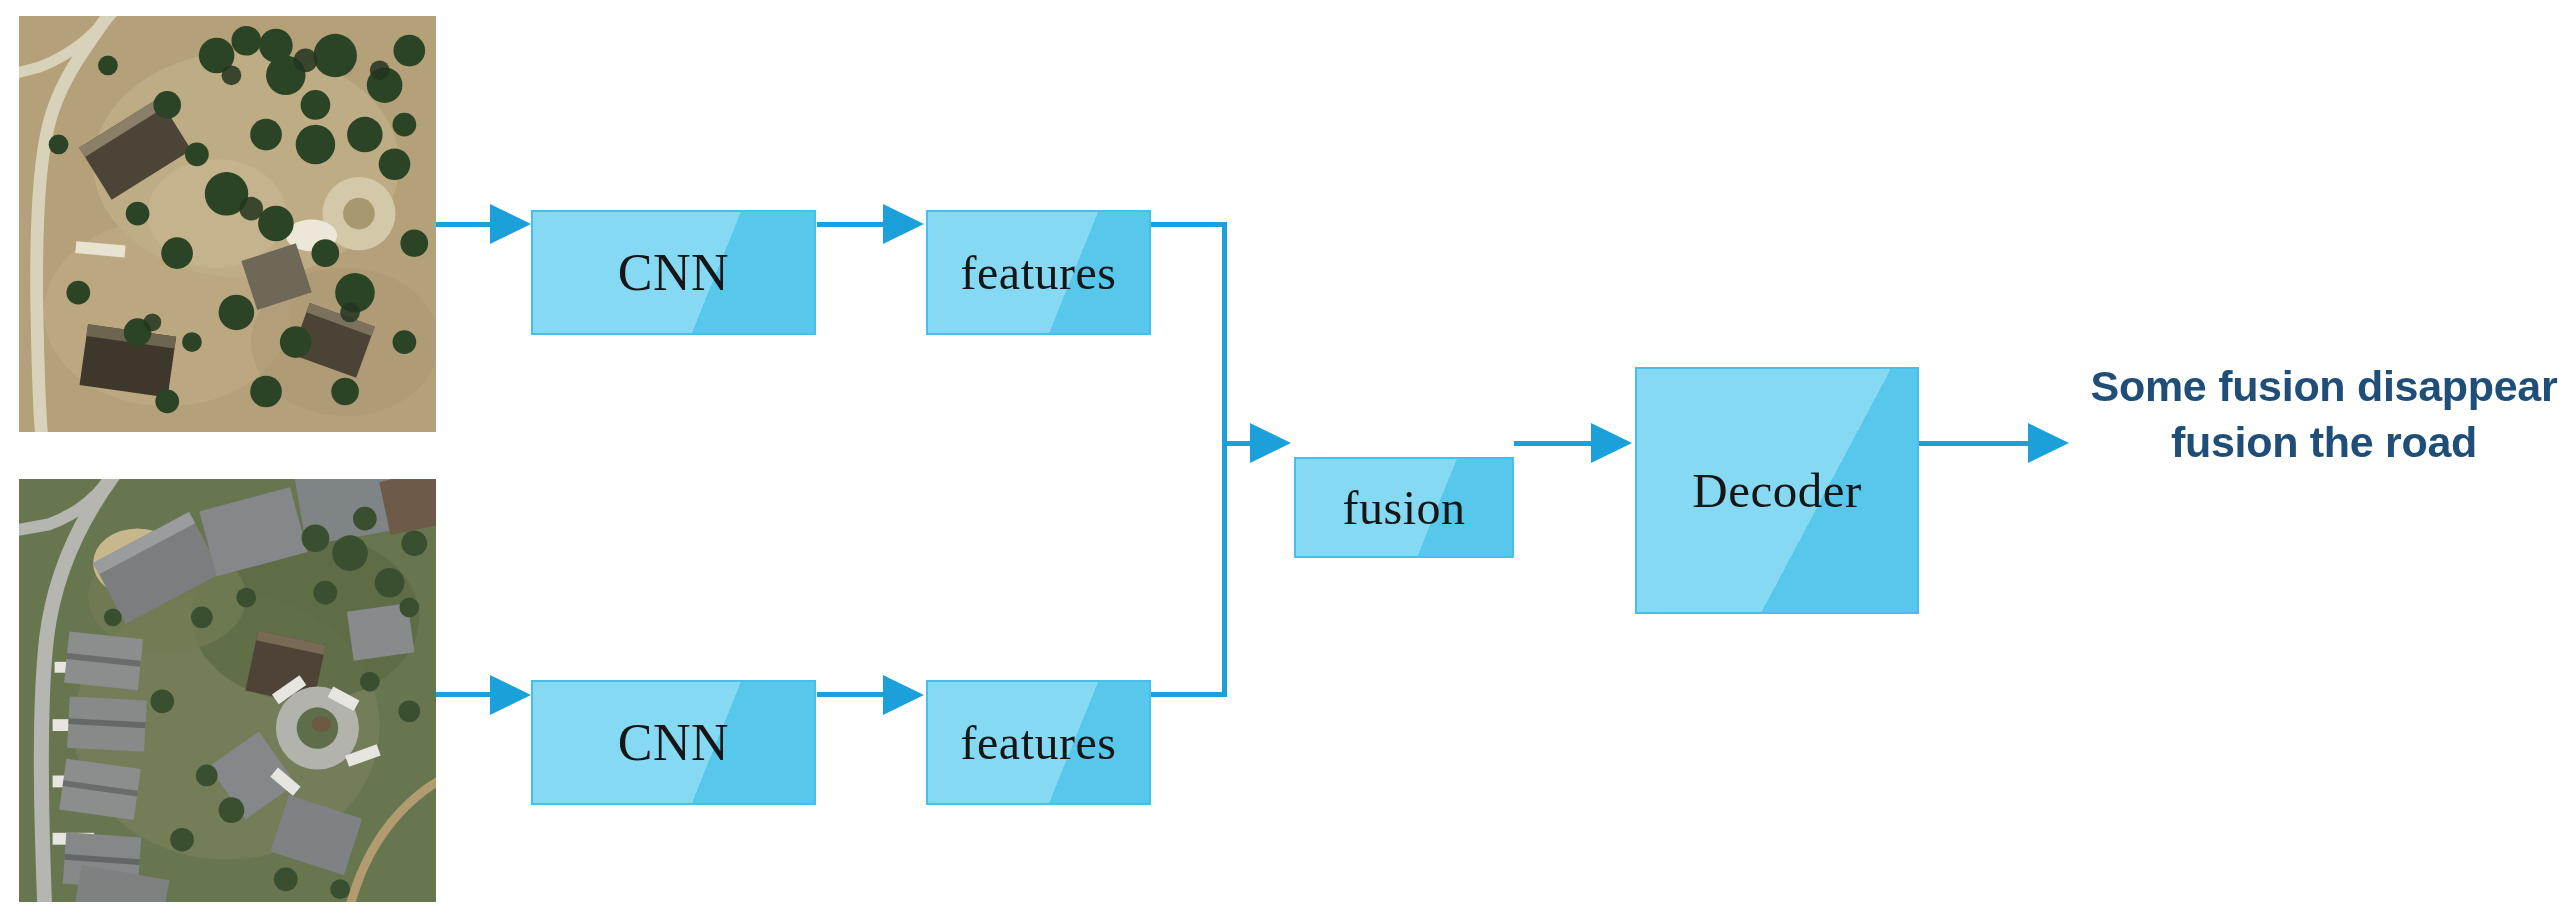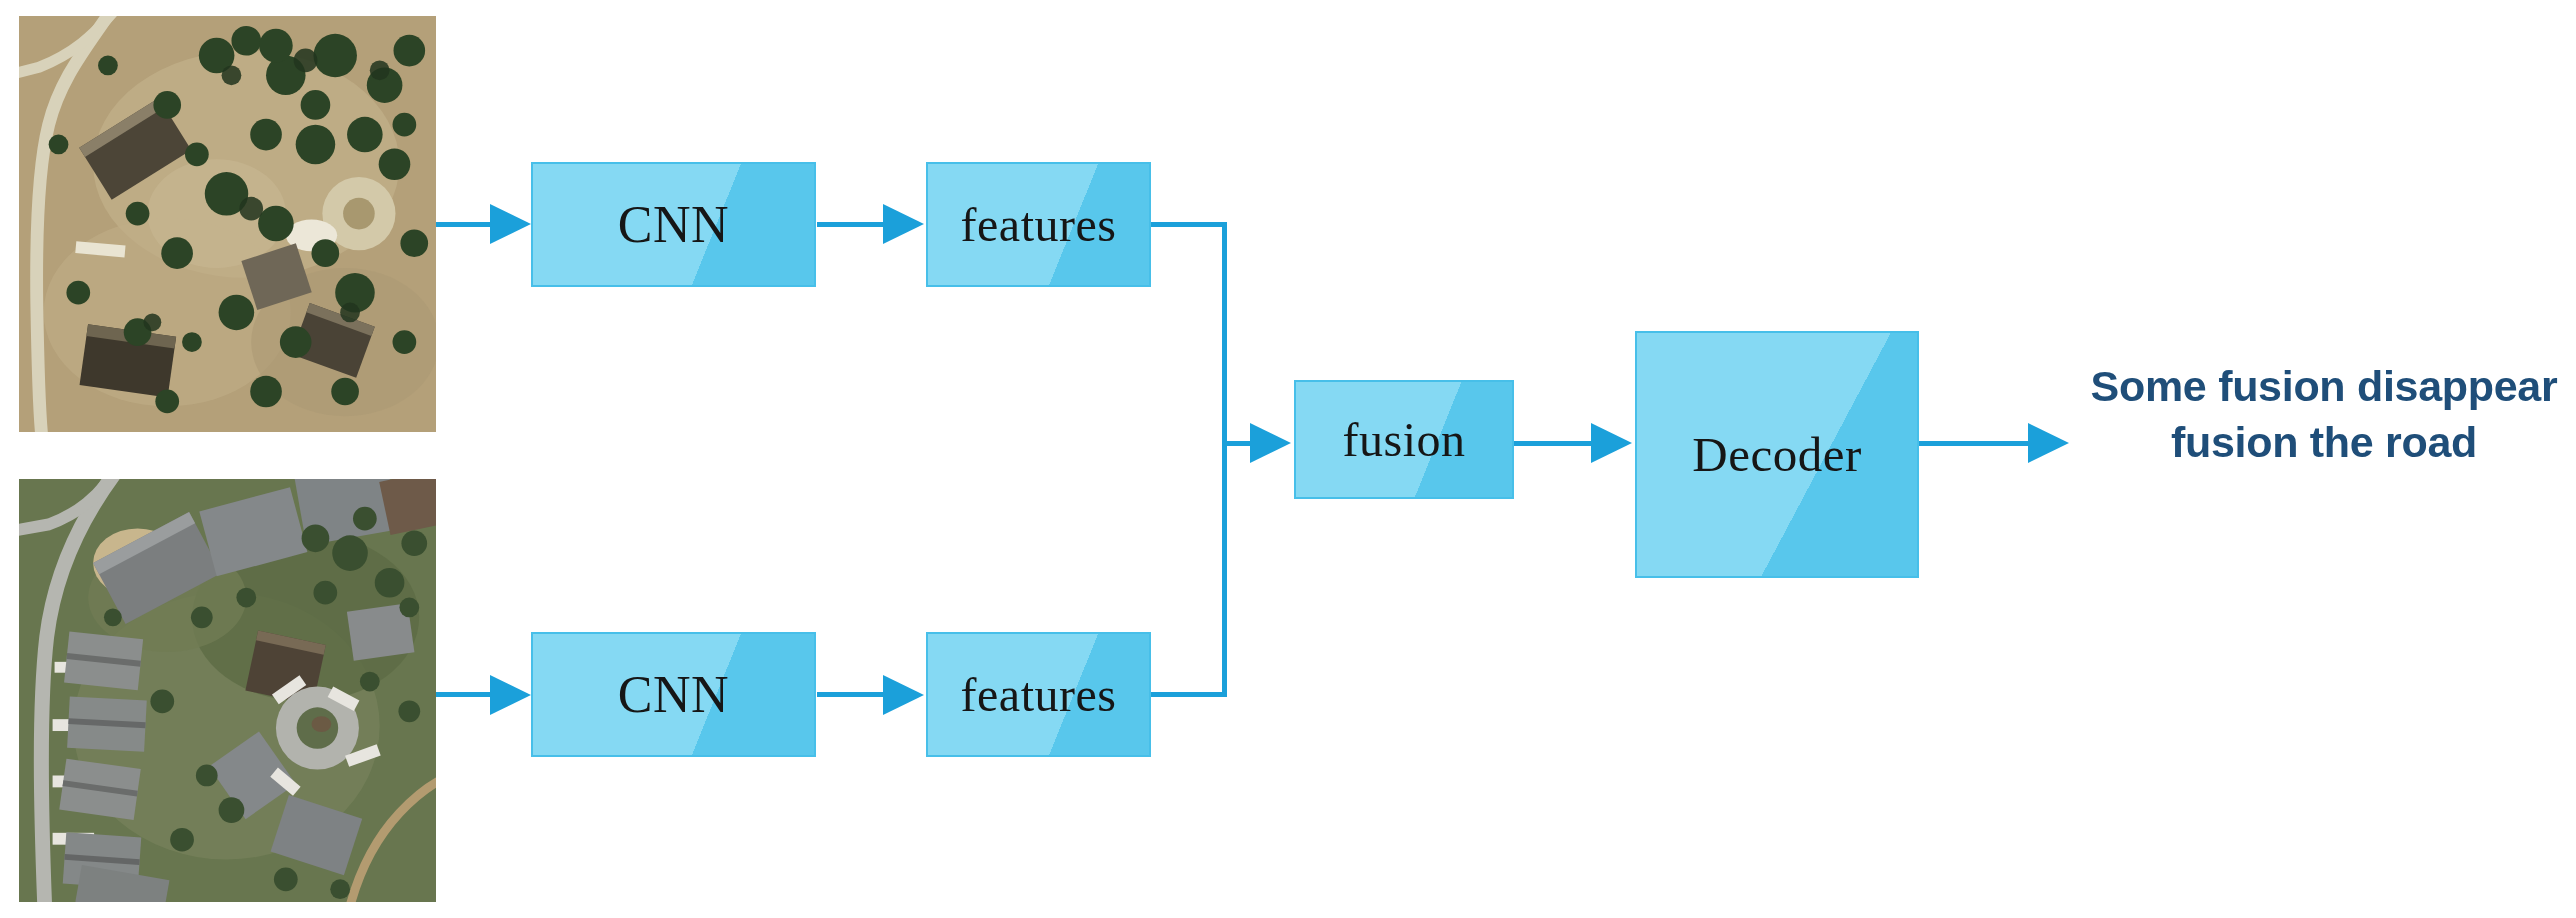--- a/index.html
+++ b/index.html
@@ -16,33 +16,34 @@
     display:block;
   }
   .box{
     position:absolute;
     display:flex;
     align-items:center;
     justify-content:center;
     background:linear-gradient(112deg,#85D9F3 0%,#85D9F3 63%,#58C7EC 63%,#58C7EC 100%);
     border:2px solid #47BFE9;
     box-sizing:border-box;
+    margin-top:48px;
   }
   .box .label{
     font-family:"Liberation Serif", serif;
     color:#161616;
     letter-spacing:0.5px;
     white-space:nowrap;
   }
   .cnn-top      {left:531px; top:162px; width:285px; height:125px;}
   .features-top {left:926px; top:162px; width:225px; height:125px;}
   .cnn-bottom   {left:531px; top:632px; width:285px; height:125px;}
   .features-bottom{left:926px; top:632px; width:225px; height:125px;}
-  .fusion       {left:1294px;top:380px; width:220px; height:119px;}
-  .decoder      {left:1635px;top:331px; width:284px; height:247px;
+  .fusion       {left:1294px;top:409px; width:220px; height:101px;}
+  .decoder      {left:1635px;top:319px; width:284px; height:247px;
                  background:linear-gradient(118deg,#85D9F3 0%,#85D9F3 62%,#58C7EC 62%,#58C7EC 100%);}
   .cnn-top .label, .cnn-bottom .label{font-size:52px;}
   .features-top .label, .features-bottom .label, .fusion .label{font-size:48px;}
   .decoder .label{font-size:49px;}
 
   .hline{position:absolute;height:5px;background:#1BA0DA;}
   .vline{position:absolute;width:5px;background:#1BA0DA;}
   .ahead{
     position:absolute;width:0;height:0;
     border-top:20px solid transparent;

